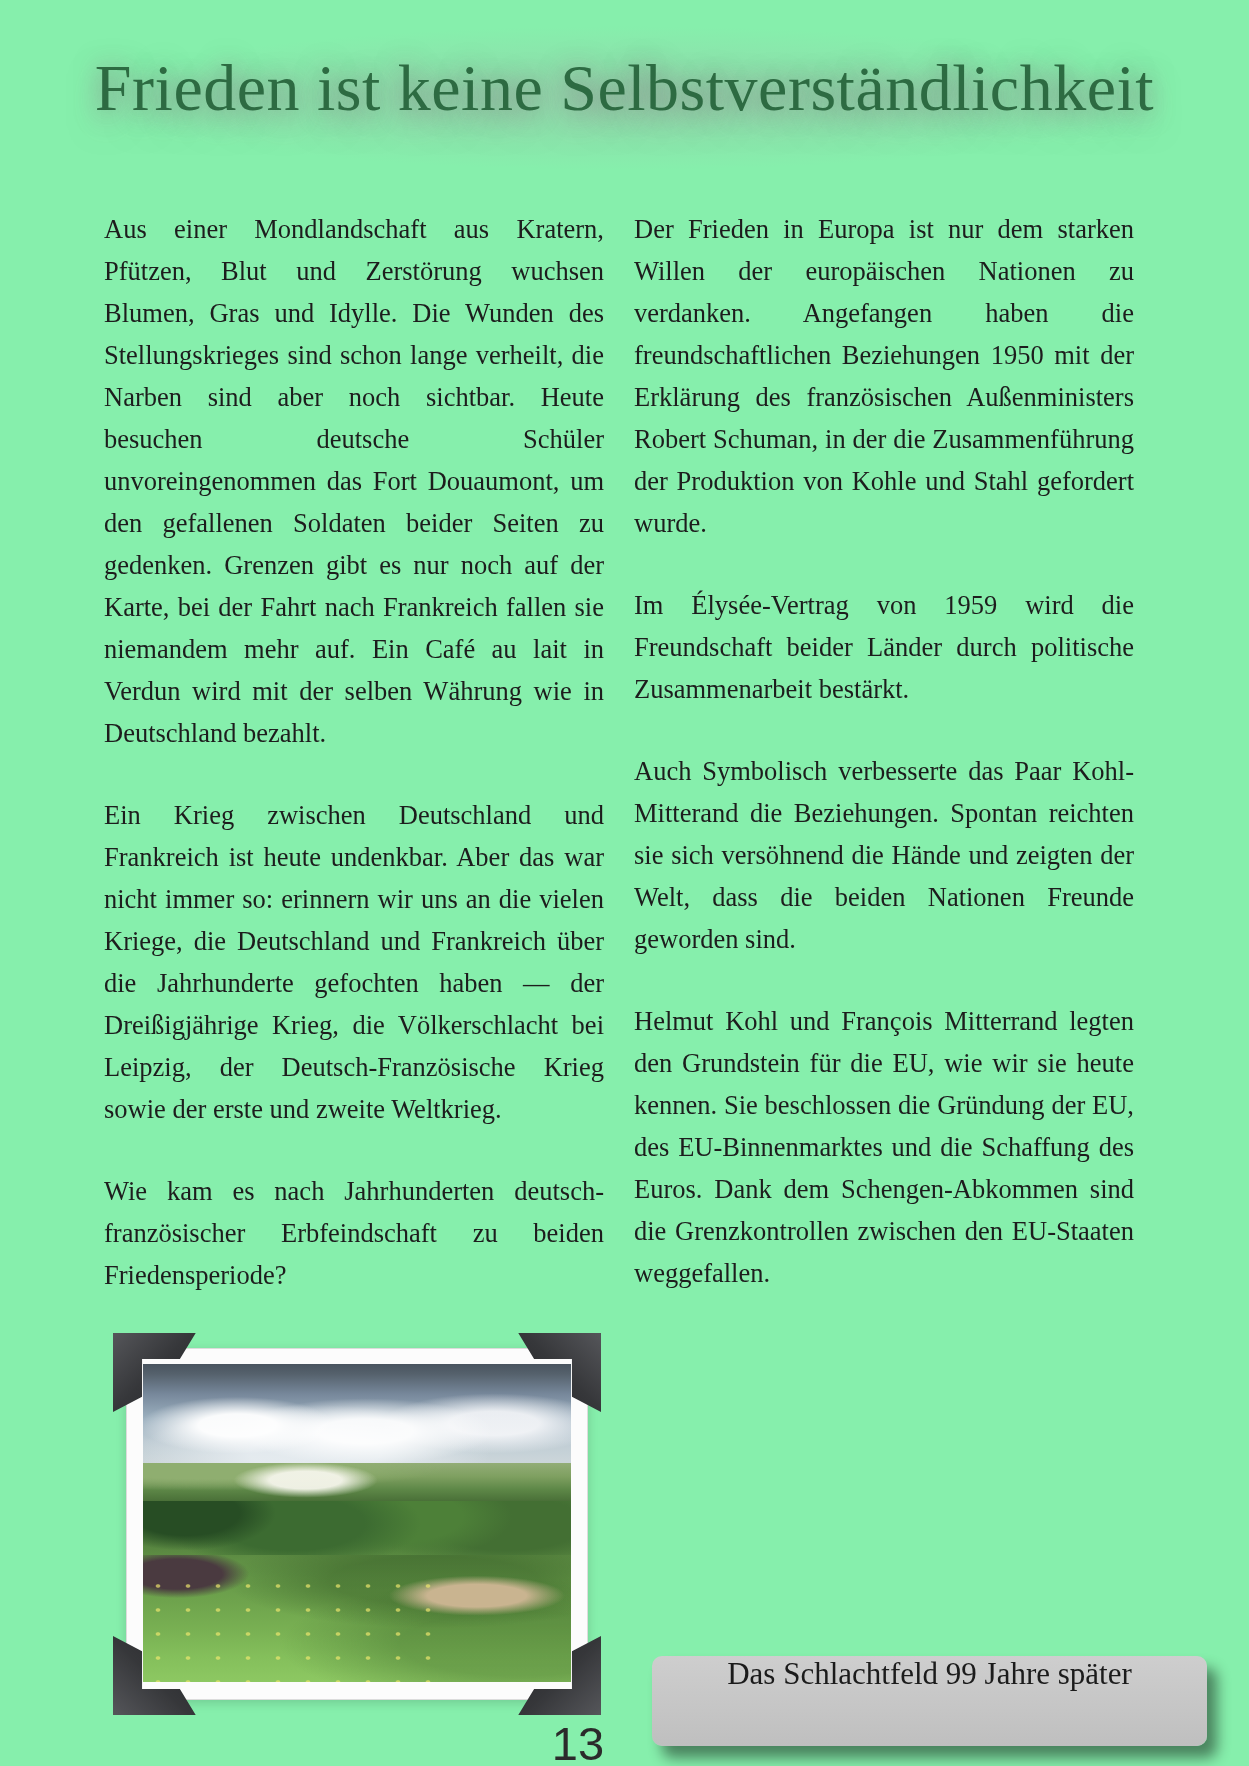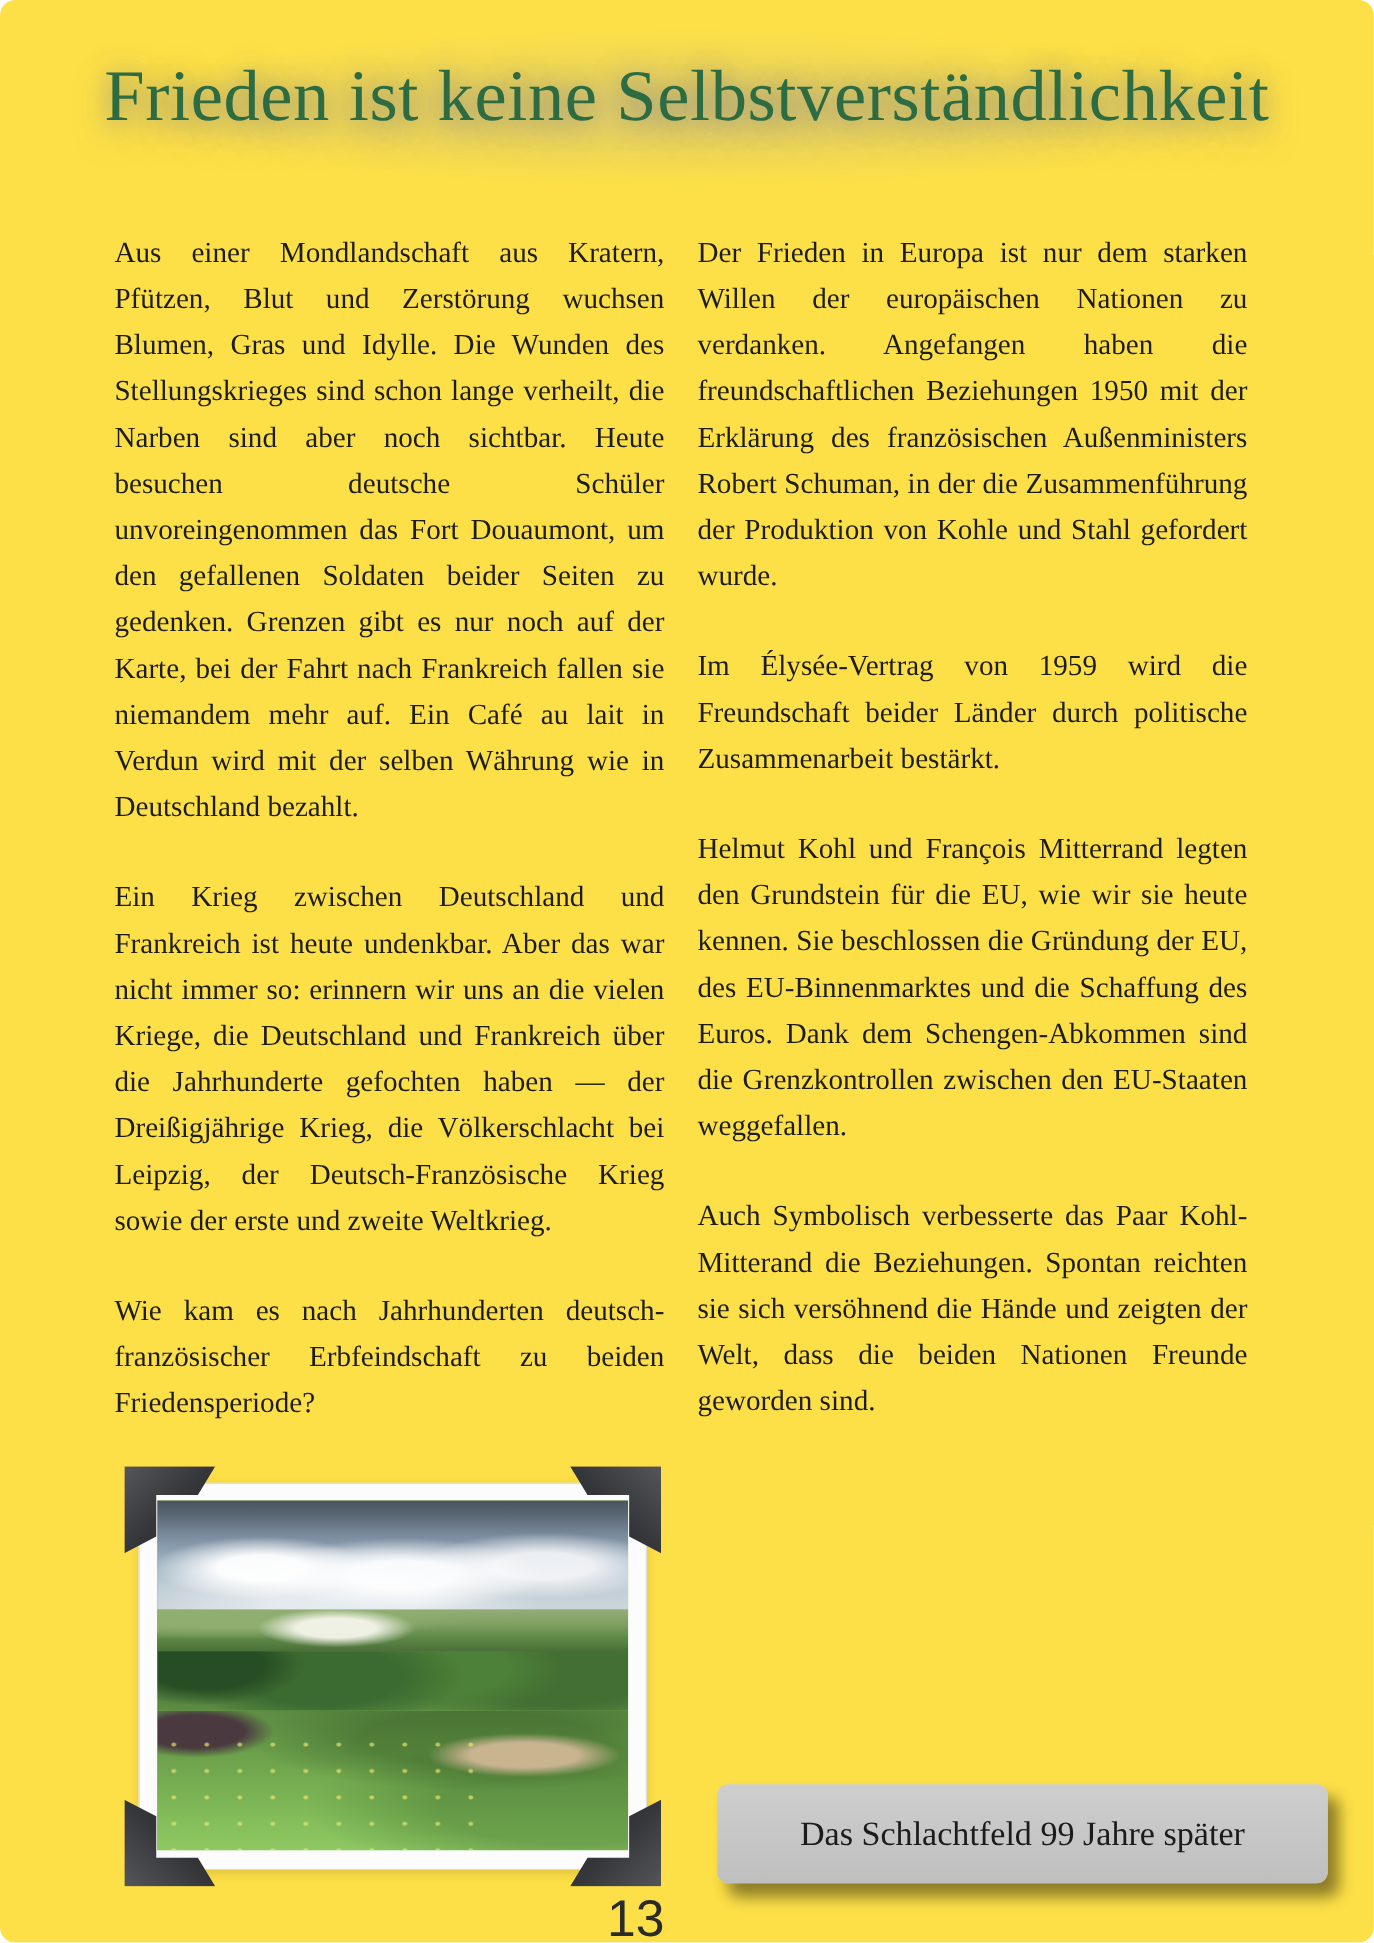--- a/index.html
+++ b/index.html
@@ -1,20 +1,20 @@
 <!DOCTYPE html>
 <html><head>
 <meta charset="utf-8">
 <style>
   * { margin:0; padding:0; box-sizing:border-box; }
   html,body { background:#ffffff; }
   .page {
     position:relative; width:1249px; height:1766px; margin:0 auto;
-    background:#fde047; overflow:hidden;
-    font-family:"Liberation Serif", serif; color:#1d1d1d;border-radius:14px;
+    background:#86efac; overflow:hidden;
+    font-family:"Liberation Serif", serif; color:#1d1d1d;
   }
   .title-haze {
     position:absolute; left:30px; top:18px; width:1190px; height:160px;
     background:radial-gradient(closest-side, rgba(170,170,170,0.35), rgba(255,255,255,0) 90%);
     pointer-events:none;
   }
   .page-title {
     position:absolute; left:0; right:0; top:50px; text-align:center;
     font-size:66px; font-weight:normal; letter-spacing:0.5px;
     color:#2d6b42;
@@ -82,25 +82,25 @@
     background:linear-gradient(135deg, #55565a 0%, #36373a 45%, #232326 100%);
     clip-path:polygon(0 0, 94% 0, 76% 31%, 33% 31%, 33% 76%, 0 94%);
     filter:drop-shadow(2px 2px 3px rgba(0,0,0,0.35));
   }
   .corner.tl { left:-14px;  top:-16px; }
   .corner.tr { right:-14px; top:-16px;    transform:scaleX(-1); }
   .corner.bl { left:-14px;  bottom:-16px; transform:scaleY(-1); }
   .corner.br { right:-14px; bottom:-16px; transform:scale(-1,-1); }
   
   .caption-box {
-    position:absolute; left:652px; top:1622px; width:555px; height:90px;
+    position:absolute; left:652px; top:1656px; width:555px; height:90px;
     background:linear-gradient(#cecece, #bfbfbf);
     border-radius:10px;
     box-shadow:10px 12px 14px rgba(0,0,0,0.45);
-    display:flex; align-items:center; justify-content:center;
+    display:flex; align-items:flex-start; justify-content:center;
   }
   .caption-text { font-size:31px; color:#1b1b1b; }
   .page-number {
     position:absolute; left:538px; top:1716px; width:80px; text-align:center;
     font-family:"Liberation Sans", sans-serif; font-size:47px; color:#2b2b2b;
   }
 </style>
 </head>
 <body>
 
@@ -111,22 +111,22 @@
 
   <div class="col col-left">
     <p>Aus einer Mondlandschaft aus Kratern, Pfützen, Blut und Zerstörung wuchsen Blumen, Gras und Idylle. Die Wunden des Stellungskrieges sind schon lange verheilt, die Narben sind aber noch sichtbar. Heute besuchen deutsche Schüler unvoreingenommen das Fort Douaumont, um den gefallenen Soldaten beider Seiten zu gedenken. Grenzen gibt es nur noch auf der Karte, bei der Fahrt nach Frankreich fallen sie niemandem mehr auf. Ein Café au lait in Verdun wird mit der selben Währung wie in Deutschland bezahlt.</p>
     <p>Ein Krieg zwischen Deutschland und Frankreich ist heute undenkbar. Aber das war nicht immer so: erinnern wir uns an die vielen Kriege, die Deutschland und Frankreich über die Jahrhunderte gefochten haben — der Dreißigjährige Krieg, die Völkerschlacht bei Leipzig, der Deutsch-Französische Krieg sowie der erste und zweite Weltkrieg.</p>
     <p>Wie kam es nach Jahrhunderten deutsch-französischer Erbfeindschaft zu beiden Friedensperiode?</p>
   </div>
 
   <div class="col col-right">
     <p>Der Frieden in Europa ist nur dem starken Willen der europäischen Nationen zu verdanken. Angefangen haben die freundschaftlichen Beziehungen 1950 mit der Erklärung des französischen Außenministers Robert Schuman, in der die Zusammenführung der Produktion von Kohle und Stahl gefordert wurde.</p>
     <p>Im Élysée-Vertrag von 1959 wird die Freundschaft beider Länder durch politische Zusammenarbeit bestärkt.</p>
+    <p>Auch Symbolisch verbesserte das Paar Kohl-Mitterand die Beziehungen. Spontan reichten sie sich versöhnend die Hände und zeigten der Welt, dass die beiden Nationen Freunde geworden sind.</p>
     <p>Helmut Kohl und François Mitterrand legten den Grundstein für die EU, wie wir sie heute kennen. Sie beschlossen die Gründung der EU, des EU-Binnenmarktes und die Schaffung des Euros. Dank dem Schengen-Abkommen sind die Grenzkontrollen zwischen den EU-Staaten weggefallen.</p>
-    <p>Auch Symbolisch verbesserte das Paar Kohl-Mitterand die Beziehungen. Spontan reichten sie sich versöhnend die Hände und zeigten der Welt, dass die beiden Nationen Freunde geworden sind.</p>
   </div>
 
   <div class="photo-frame">
     <div class="photo-img">
       <div class="ph-grass"></div>
       <div class="ph-flowers"></div>
       <div class="ph-trees"></div>
       <div class="ph-fields"></div>
       <div class="ph-sky"></div>
     </div>

